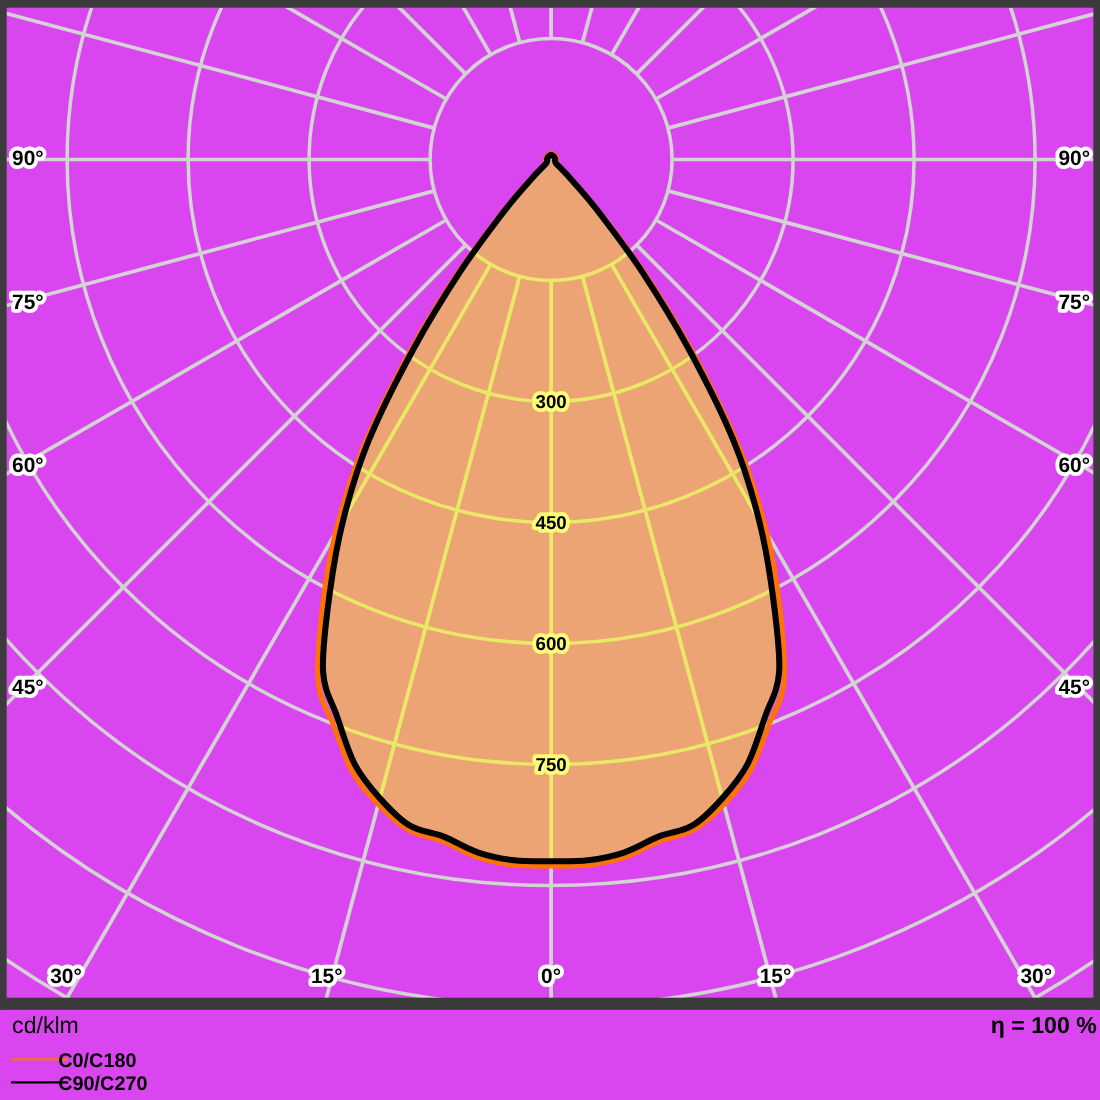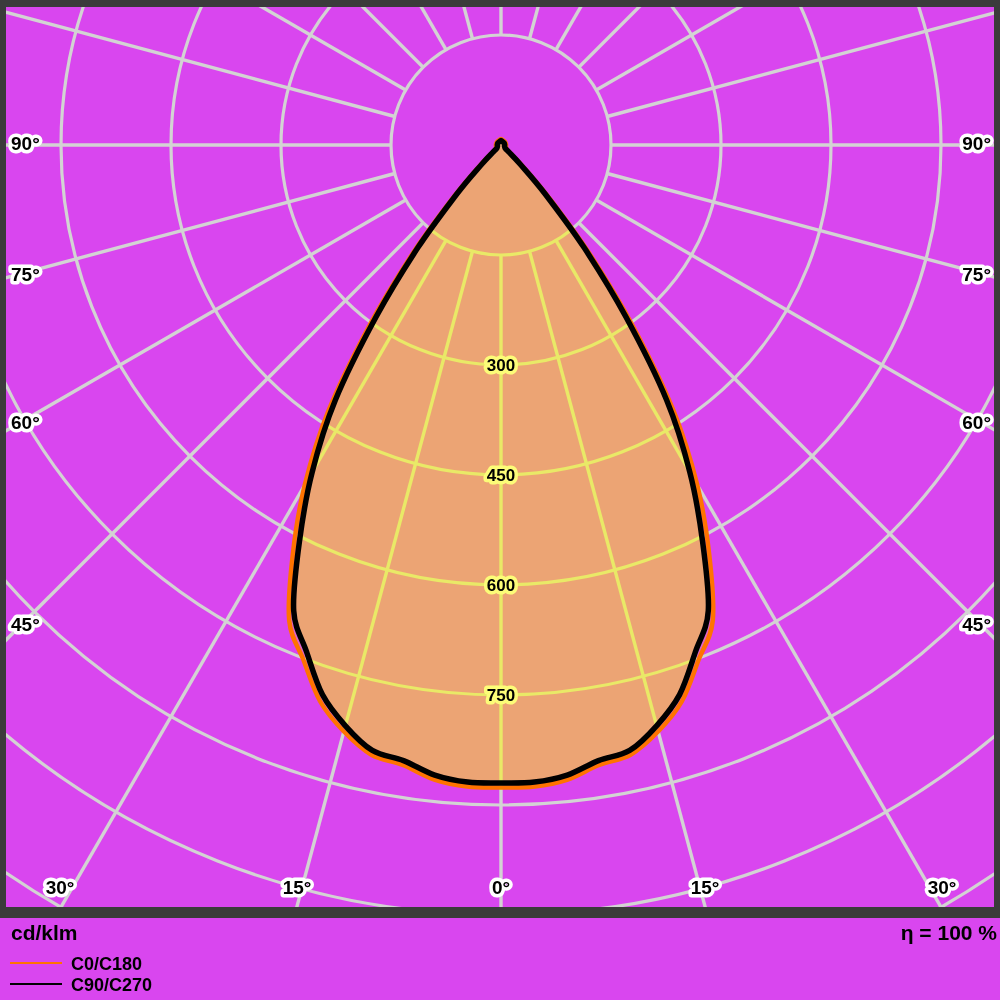--- a/index.html
+++ b/index.html
@@ -2,29 +2,29 @@
 <html><head>
 <meta charset="utf-8">
 <style>
   html,body{margin:0;padding:0;background:#ffffff;}
   .screen{
     position:relative;width:1000px;height:1000px;background:#d946ef;
     font-family:"Liberation Sans",sans-serif;overflow:hidden;
   }
   .plot{position:absolute;left:0;top:0;}
   .units-label{
-    position:absolute;left:11px;top:921px;font-size:21px;font-weight:bold;color:#000;
+    position:absolute;left:11px;top:921px;font-size:21px;font-weight:normal;color:#000;
   }
   .eta-label{
     position:absolute;right:3px;top:921px;font-size:21px;font-weight:bold;color:#000;
   }
   .legend{position:absolute;left:0;top:950px;width:400px;}
   .legend-row{position:absolute;left:0;height:20px;}
   .legend-swatch{position:absolute;left:10px;top:8px;width:52px;height:2px;}
-  .legend-text{position:absolute;left:71px;top:0;font-size:18px;font-weight:bold;color:#000;white-space:nowrap;text-align:right;}
+  .legend-text{position:absolute;left:53px;top:0;font-size:18px;font-weight:bold;color:#000;white-space:nowrap;text-align:right;}
 </style>
 </head>
 <body>
 
 <div class="screen">
 
   <svg id="plot-svg" class="plot" width="1000" height="921" viewBox="0 0 1000 921">
       <defs>
         <clipPath id="plotclip">
           <rect x="6" y="7" width="988" height="901"></rect>

